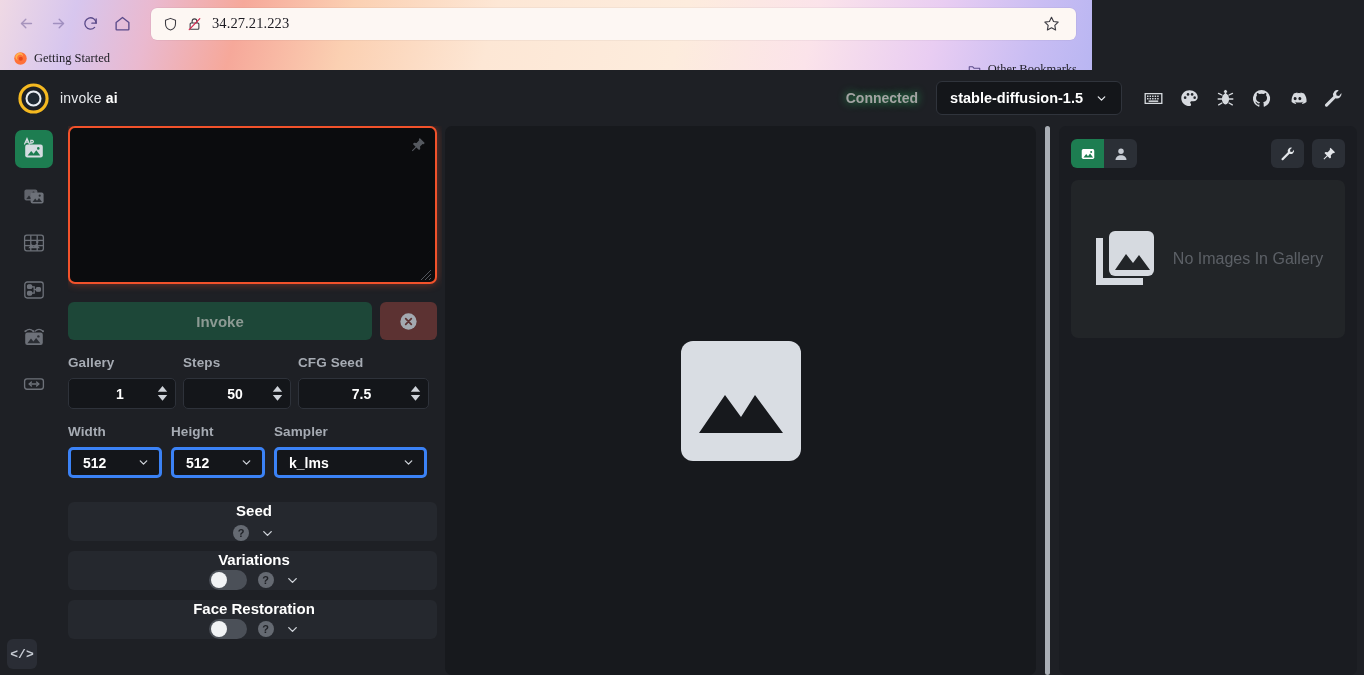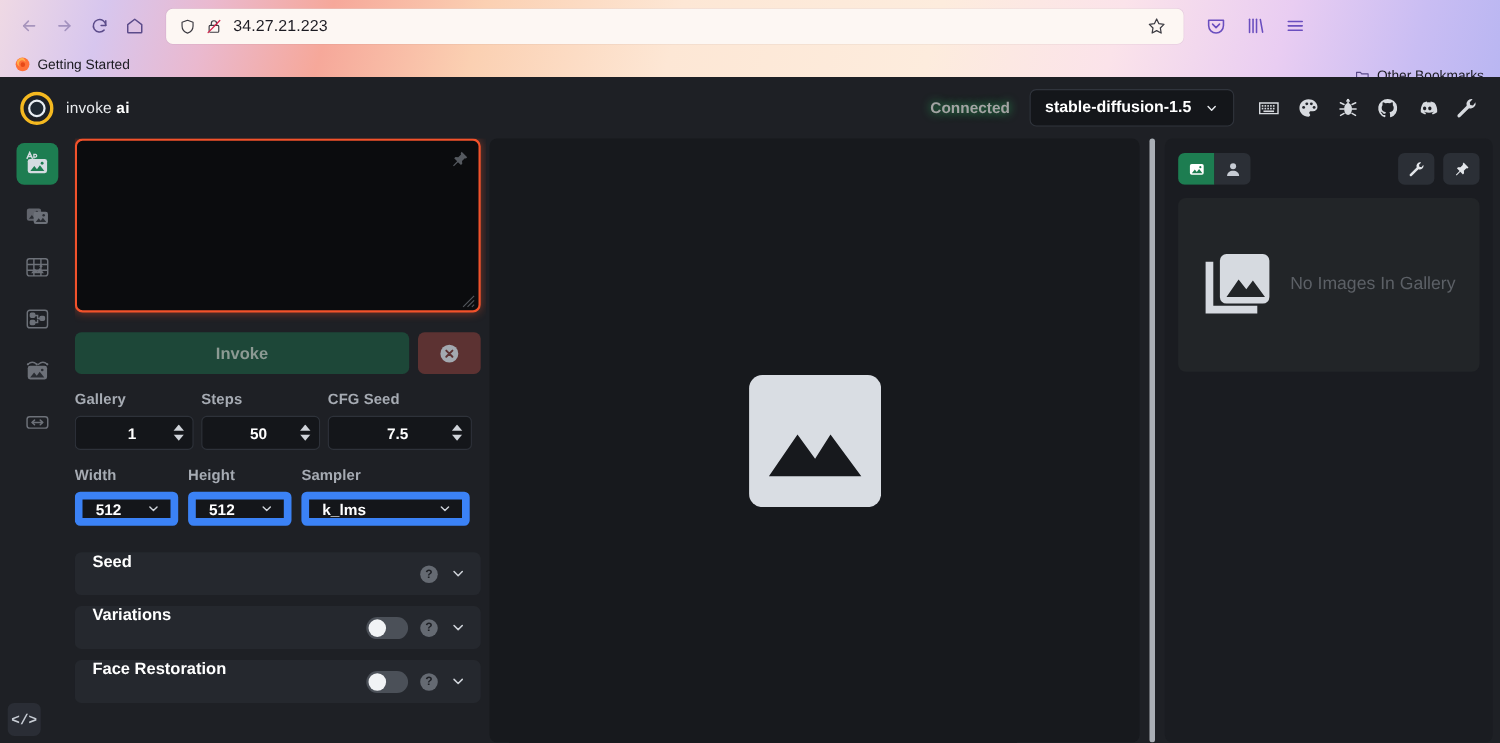--- a/index.html
+++ b/index.html
@@ -5,27 +5,28 @@
   * { box-sizing: border-box; margin: 0; padding: 0; }
   html, body {
     width: 1364px; height: 675px;
     font-family: "Liberation Sans", sans-serif;
     background: #1e2025;
     overflow: hidden;
   }
 
   
   #browser-chrome {
-    width: 1364px; height: 70px;
+    width: 1092px; height: 70px;
     position: relative;
     background: linear-gradient(105deg,
        #efd9e4 0%, #d7c6ee 7%, #eab9cf 14%, #f6a89a 22%,
        #fbd0b2 32%, #fde7d5 45%, #fdecdd 62%, #fbe3ea 74%,
        #e9cdf2 85%, #c9bdf3 94%, #b9b6f2 100%);
     overflow: hidden;
+    font-family: Liberation Serif, serif;
   }
   #nav-row {
     height: 47px; display: flex; align-items: center;
     padding: 0 10px; position: relative;
   }
   .navbtn {
     width: 32px; height: 32px; border-radius: 5px;
     display: flex; align-items: center; justify-content: center;
     flex: 0 0 auto;
   }
@@ -184,31 +185,32 @@
     padding: 0 7px 0 0; position: relative;
   }
   .numinput .val {
     flex: 1 1 auto; text-align: center;
     font-size: 14px; font-weight: 700; color: #fff;
     padding-left: 14px;
   }
   .stepper { width: 11px; display: flex; flex-direction: column; gap: 3px; color: #cfd3d9; }
   .selinput {
     height: 31px; background: #14161a;
-    border: 7px solid #3b82f6; border-radius: 5px;
+    border: 3px solid #3b82f6; border-radius: 5px;
     display: flex; align-items: center; justify-content: space-between;
     padding: 0 9px 0 12px;
   }
   .selinput .val { font-size: 14px; font-weight: 700; color: #fff; }
 
   .accordion {
     margin-top: 10px; height: 39px;
     background: #25282e; border-radius: 6px;
-    display: flex; 
+    display: flex; align-items: center;
     padding: 0 13px 0 16px;
+    flex-direction: column;
   }
   .acc-title { font-size: 15px; font-weight: 700; color: #fff; flex: 1 1 auto; }
   .acc-right { display: flex; align-items: center; gap: 11px; }
   .toggle {
     width: 38px; height: 20px; border-radius: 10px;
     background: #4b5058; position: relative; flex: 0 0 38px;
   }
   .toggle::after {
     content: ""; position: absolute; top: 2px; left: 2px;
     width: 16px; height: 16px; border-radius: 50%; background: #f1f3f5;

